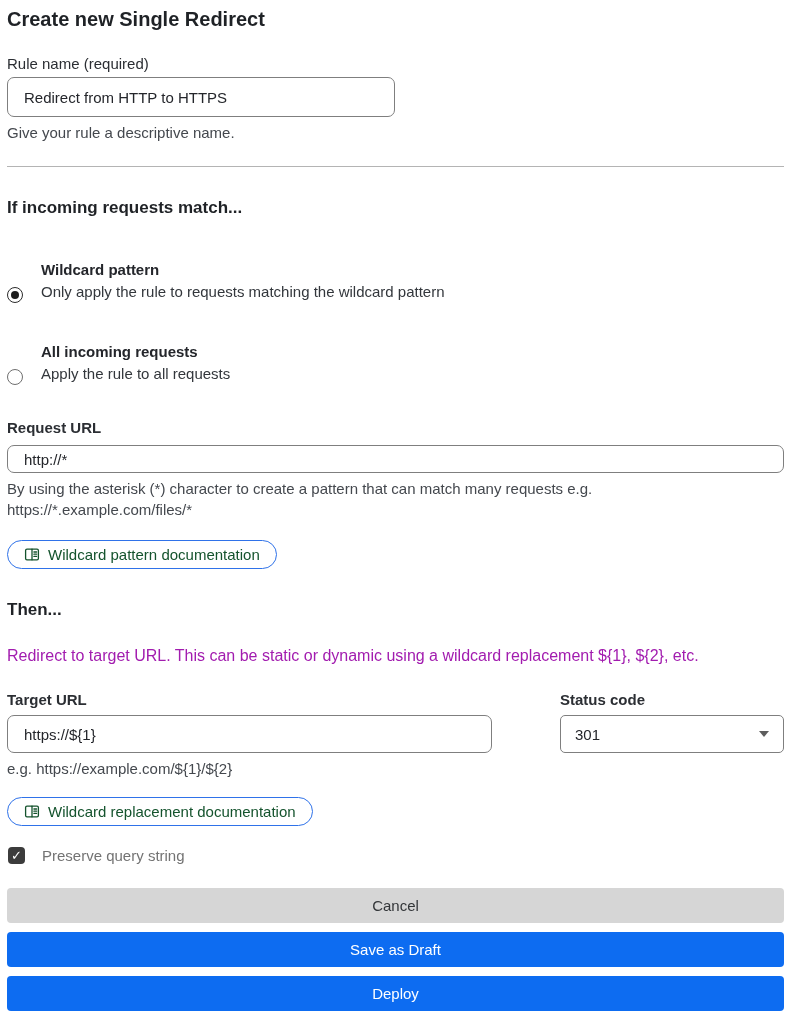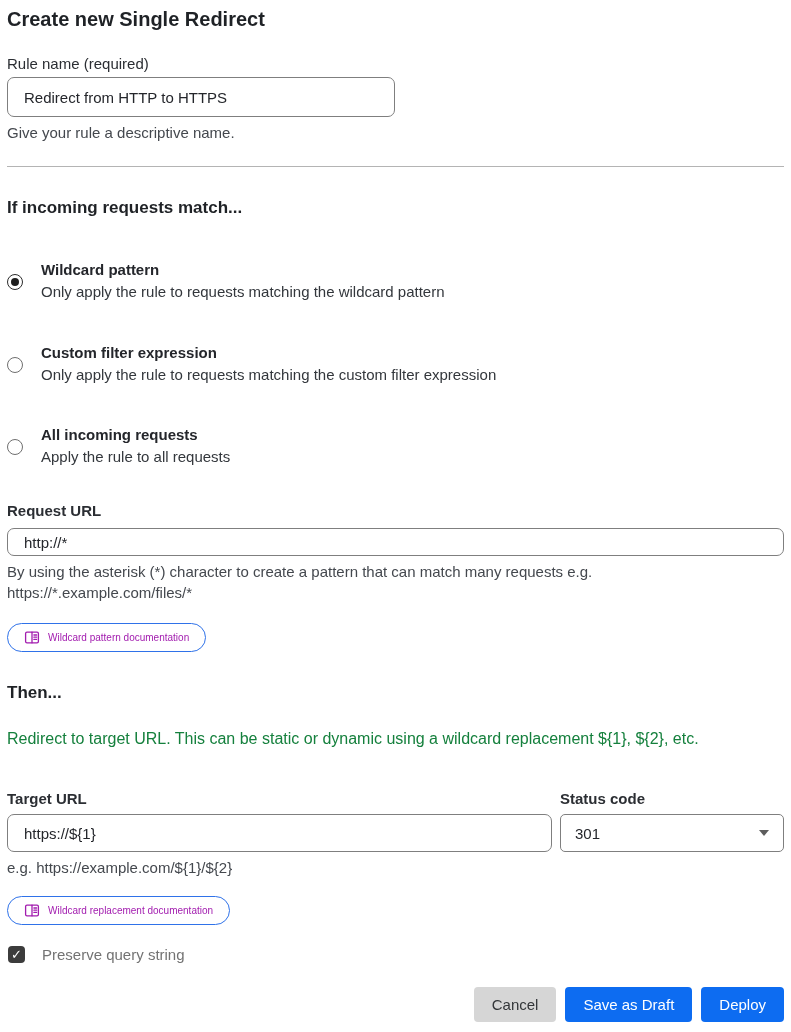--- a/index.html
+++ b/index.html
@@ -32,21 +32,21 @@
   }
   .helper.tight { margin-top: 0; }
   hr.divider {
     border: none; border-top: 1px solid #b4b4b4; margin-top: 23px;
   }
   h2.section-heading {
     margin-top: 30px; font-size: 17px; line-height: 22px; font-weight: 700; color: #1f2226;
   }
 
   
-  .radio-option { display: flex; align-items: center; cursor: pointer; }
+  .radio-option { display: flex; align-items: flex-end; cursor: pointer; }
   .radio-option.first { margin-top: 40px; }
   .radio-option.mid   { margin-top: 39px; }
   .radio-option.last  { margin-top: 38px; }
   .radio {
     flex: 0 0 auto; width: 16px; height: 16px; margin-top: 2px;
     border: 1.5px solid #6f6f6f; border-radius: 50%;
     display: flex; align-items: center; justify-content: center; background: #fff;
   }
   .radio.selected { border-color: #2c2c2c; }
   .radio .dot { width: 8px; height: 8px; border-radius: 50%; background: transparent; }
@@ -55,34 +55,34 @@
   .radio-label { font-size: 15px; line-height: 22px; font-weight: 700; color: #24262b; }
   .radio-desc  { font-size: 15px; line-height: 22px; color: #33373c; }
 
   .request-url-label { margin-top: 33px; }
 
   
   .pill {
     margin-top: 20px; display: inline-flex; align-items: center; gap: 8px;
     height: 29px; padding: 0 16px; background: #fff;
     border: 1.5px solid #2f72e9; border-radius: 15px;
-    color: #a21caf; font-size: 10px; cursor: pointer;
+    color: #14532d; font-size: 15px; cursor: pointer;
     font-family: "Liberation Sans", "DejaVu Sans", sans-serif;
   }
   .pill.second { margin-top: 18px; }
   .pill svg { display: block; }
 
-  .then-desc { margin-top: 24px; font-size: 16px; line-height: 22px; color: #15803d; }
+  .then-desc { margin-top: 24px; font-size: 16px; line-height: 22px; color: #a21caf; }
 
   
   .row { display: flex; gap: 8px; margin-top: 23px; }
   .col-left  { flex: 0 0 545px; }
   .col-right { flex: 0 0 224px; }
-  .col-left .field-label, .col-right .field-label { margin-top: 16px; }
-  .col-left .text-input { width: 545px; height: 38px; margin-top: 6px; }
+  .col-left .field-label, .col-right .field-label { margin-top: 0; }
+  .col-left .text-input { width: 485px; height: 38px; margin-top: 6px; }
   .select-box {
     margin-top: 6px; height: 38px; width: 224px;
     border: 1px solid #7f7f7f; border-radius: 5px; background: #fff;
     display: flex; align-items: center; justify-content: space-between;
     padding: 0 14px; font-size: 15px; color: #24262b; cursor: pointer;
   }
   .chevron {
     width: 0; height: 0; border-left: 5px solid transparent;
     border-right: 5px solid transparent; border-top: 6px solid #5d5d5d;
   }
@@ -90,21 +90,21 @@
   
   .checkbox-row { margin-top: 21px; display: flex; align-items: center; cursor: pointer; }
   .checkbox {
     width: 17px; height: 17px; border-radius: 4px; background: #3c3c3c;
     color: #fff; font-size: 13px; line-height: 17px; text-align: center; font-weight: 700;
     margin-left: 1px;
   }
   .checkbox-label { margin-left: 17px; font-size: 15px; color: #737373; }
 
   
-  .footer { margin-top: 24px; display: flex; justify-content: flex-end; gap: 9px; }
+  .footer { margin-top: 24px; display: flex; justify-content: flex-end; gap: 9px; flex-direction: column; }
   .footer button {
     height: 35px; border: none; border-radius: 4px; font-size: 15px;
     padding: 0 18px; cursor: pointer;
     font-family: "Liberation Sans", "DejaVu Sans", sans-serif;
   }
   .btn-cancel { background: #d6d6d6; color: #333639; }
   .btn-primary { background: #0d6cf1; color: #ffffff; }
 </style>
 </head>
 <body>
@@ -124,29 +124,20 @@
   <div class="radio-option first">
     <span class="radio selected">
         <span class="dot"></span>
       </span>
     <div class="radio-texts">
       <div class="radio-label">Wildcard pattern</div>
       <div class="radio-desc">Only apply the rule to requests matching the wildcard pattern</div>
     </div>
   </div>
 
-  <div class="radio-option mid">
-    <span class="radio">
-        <span class="dot"></span>
-      </span>
-    <div class="radio-texts">
-      <div class="radio-label">Custom filter expression</div>
-      <div class="radio-desc">Only apply the rule to requests matching the custom filter expression</div>
-    </div>
-  </div>
 
   <div class="radio-option last">
     <span class="radio">
         <span class="dot"></span>
       </span>
     <div class="radio-texts">
       <div class="radio-label">All incoming requests</div>
       <div class="radio-desc">Apply the rule to all requests</div>
     </div>
   </div>

